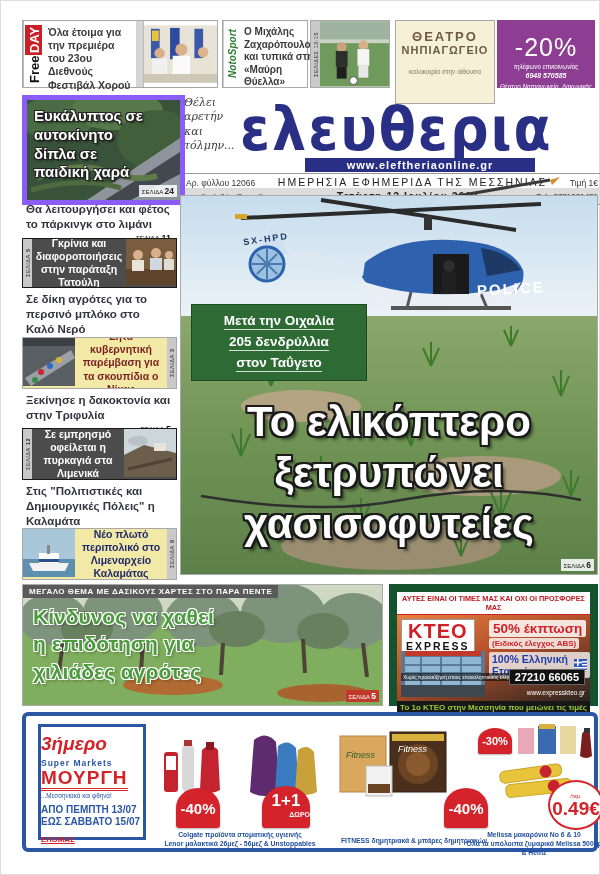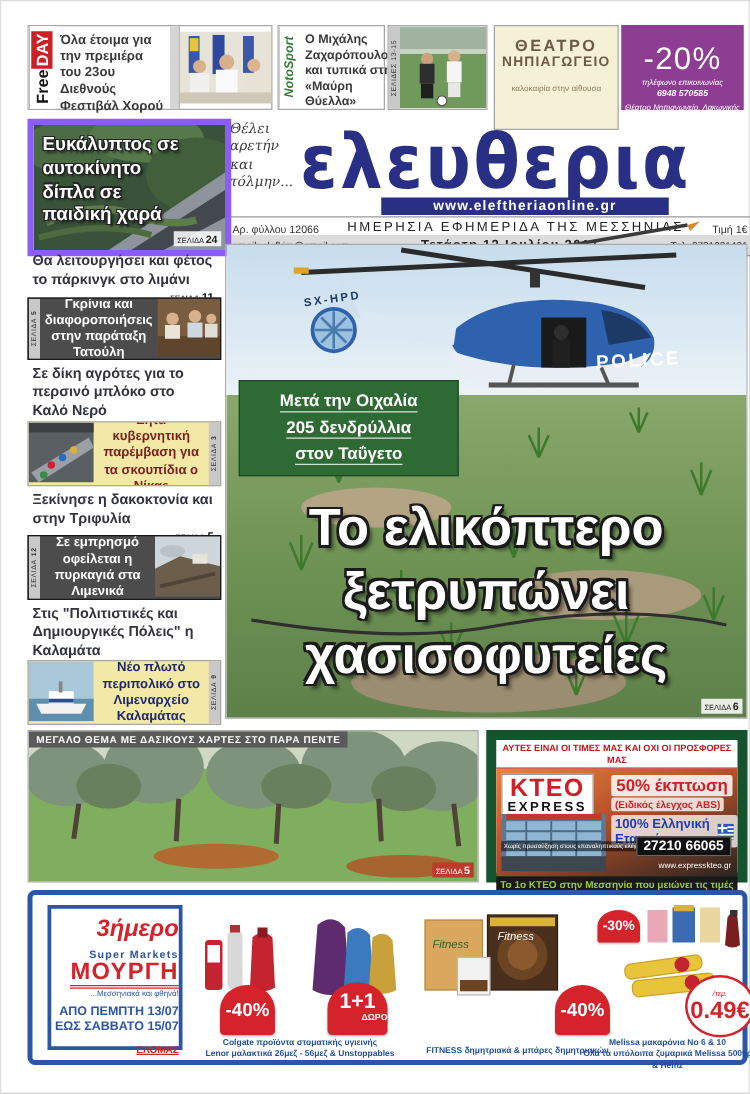--- a/index.html
+++ b/index.html
@@ -61,21 +61,21 @@
   .kteo-logo .e{color:#111;font-weight:700;font-size:10.5px;letter-spacing:2px;line-height:1.1;}
   .kteo .off{position:absolute;left:92px;top:5px;color:#d01f26;font-weight:800;font-size:13.5px;background:rgba(255,255,255,.85);padding:1px 4px;border-radius:2px;}
   .kteo .offs{position:absolute;left:92px;top:23px;color:#d01f26;font-weight:700;font-size:8px;background:rgba(255,255,255,.8);padding:1px 3px;border-radius:2px;}
   .kteo .gr{position:absolute;left:92px;top:37px;color:#1c3fae;font-weight:800;font-size:10.5px;background:rgba(255,255,255,.75);padding:1px 3px;border-radius:2px;display:flex;gap:4px;align-items:center;}
   .kteo .note{position:absolute;left:4px;top:58px;color:#fff;font-size:5px;background:rgba(0,0,0,.55);padding:1px 2px;}
   .kteo .tel{position:absolute;right:5px;bottom:16px;background:#111;color:#fff;font-weight:800;font-size:11px;padding:1px 5px;border:1px solid #666;}
   .kteo .site{position:absolute;right:5px;bottom:5px;color:#fff;font-size:6.5px;}
   .kteo .bot{background:#181818;color:#9acd32;font-weight:800;font-size:8px;text-align:center;padding:2px 0;}
   
   .market{border:4px solid #2b55a5;border-radius:6px;background:#fff;box-sizing:border-box;}
-  .mpanel{border:3px solid #2b55a5;text-align:right;box-sizing:border-box;padding-top:6px;}
+  .mpanel{border:3px solid #2b55a5;text-align:left;box-sizing:border-box;padding-top:6px;}
   .mpanel .d3{color:#d4232a;font-weight:800;font-size:19px;font-style:italic;}
   .mpanel .sm{color:#2b55a5;font-weight:800;font-size:8.5px;letter-spacing:1px;margin-top:3px;}
   .mpanel .br{color:#d4232a;font-weight:800;font-size:19px;letter-spacing:1px;border-bottom:3px double #d4232a;display:inline-block;line-height:1.05;}
   .mpanel .bs{color:#2b55a5;font-size:6.3px;margin-top:1px;}
   .mpanel .dt{color:#2b55a5;font-weight:800;font-size:10px;margin-top:5px;line-height:1.25;}
   .mpanel .gr{color:#d4232a;font-weight:800;font-size:8px;text-decoration:underline;margin-top:6px;}
   .disc{position:absolute;background:#d4232a;color:#fff;font-weight:800;text-align:center;border-radius:50% 50% 8% 8%;display:flex;align-items:center;justify-content:center;box-shadow:0 1px 2px rgba(0,0,0,.3);}
   .mcap{position:absolute;color:#1f4e9c;font-weight:700;font-size:6.8px;text-align:center;line-height:1.35;}
   .price{position:absolute;background:#fff;border:2px solid #d4232a;border-radius:50%;color:#d4232a;font-weight:800;display:flex;flex-direction:column;align-items:center;justify-content:center;}
   .price .u{font-size:6px;font-style:italic;font-weight:400;}
@@ -346,20 +346,25 @@
           <line x1="40" y1="58" x2="36" y2="86"></line>
           <line x1="120" y1="54" x2="118" y2="88"></line>
           <line x1="200" y1="58" x2="198" y2="90"></line>
           <line x1="280" y1="54" x2="282" y2="88"></line>
           <line x1="340" y1="58" x2="344" y2="92"></line>
         </g>
       <ellipse cx="150" cy="100" rx="50" ry="10" fill="#b06a32"></ellipse>
         <ellipse cx="300" cy="108" rx="46" ry="9" fill="#a8642e"></ellipse>
     </svg>
     <span class="sec-kicker" style="position:absolute;left:0;top:0;">ΜΕΓΑΛΟ ΘΕΜΑ ΜΕ ΔΑΣΙΚΟΥΣ ΧΑΡΤΕΣ ΣΤΟ ΠΑΡΑ ΠΕΝΤΕ</span>
+    <div class="sec-head" style="position:absolute;left:10px;top:18px;">
+      <div>Κίνδυνος να χαθεί</div>
+      <div>η επιδότηση για</div>
+      <div>χιλιάδες αγρότες</div>
+    </div>
     <div class="badge" style="background:#c0392b;color:#fff;"><span>ΣΕΛΙΔΑ</span> <b>5</b></div>
   </div>
 
   <div class="abs kteo" style="left:389px;top:584px;width:209px;height:122px;">
     <div class="top">ΑΥΤΕΣ ΕΙΝΑΙ ΟΙ ΤΙΜΕΣ ΜΑΣ ΚΑΙ ΟΧΙ ΟΙ ΠΡΟΣΦΟΡΕΣ ΜΑΣ</div>
     <div class="body">
       <div class="kteo-logo">
         <div class="k">KTEO</div>
         <div class="e">EXPRESS</div>
       </div>

